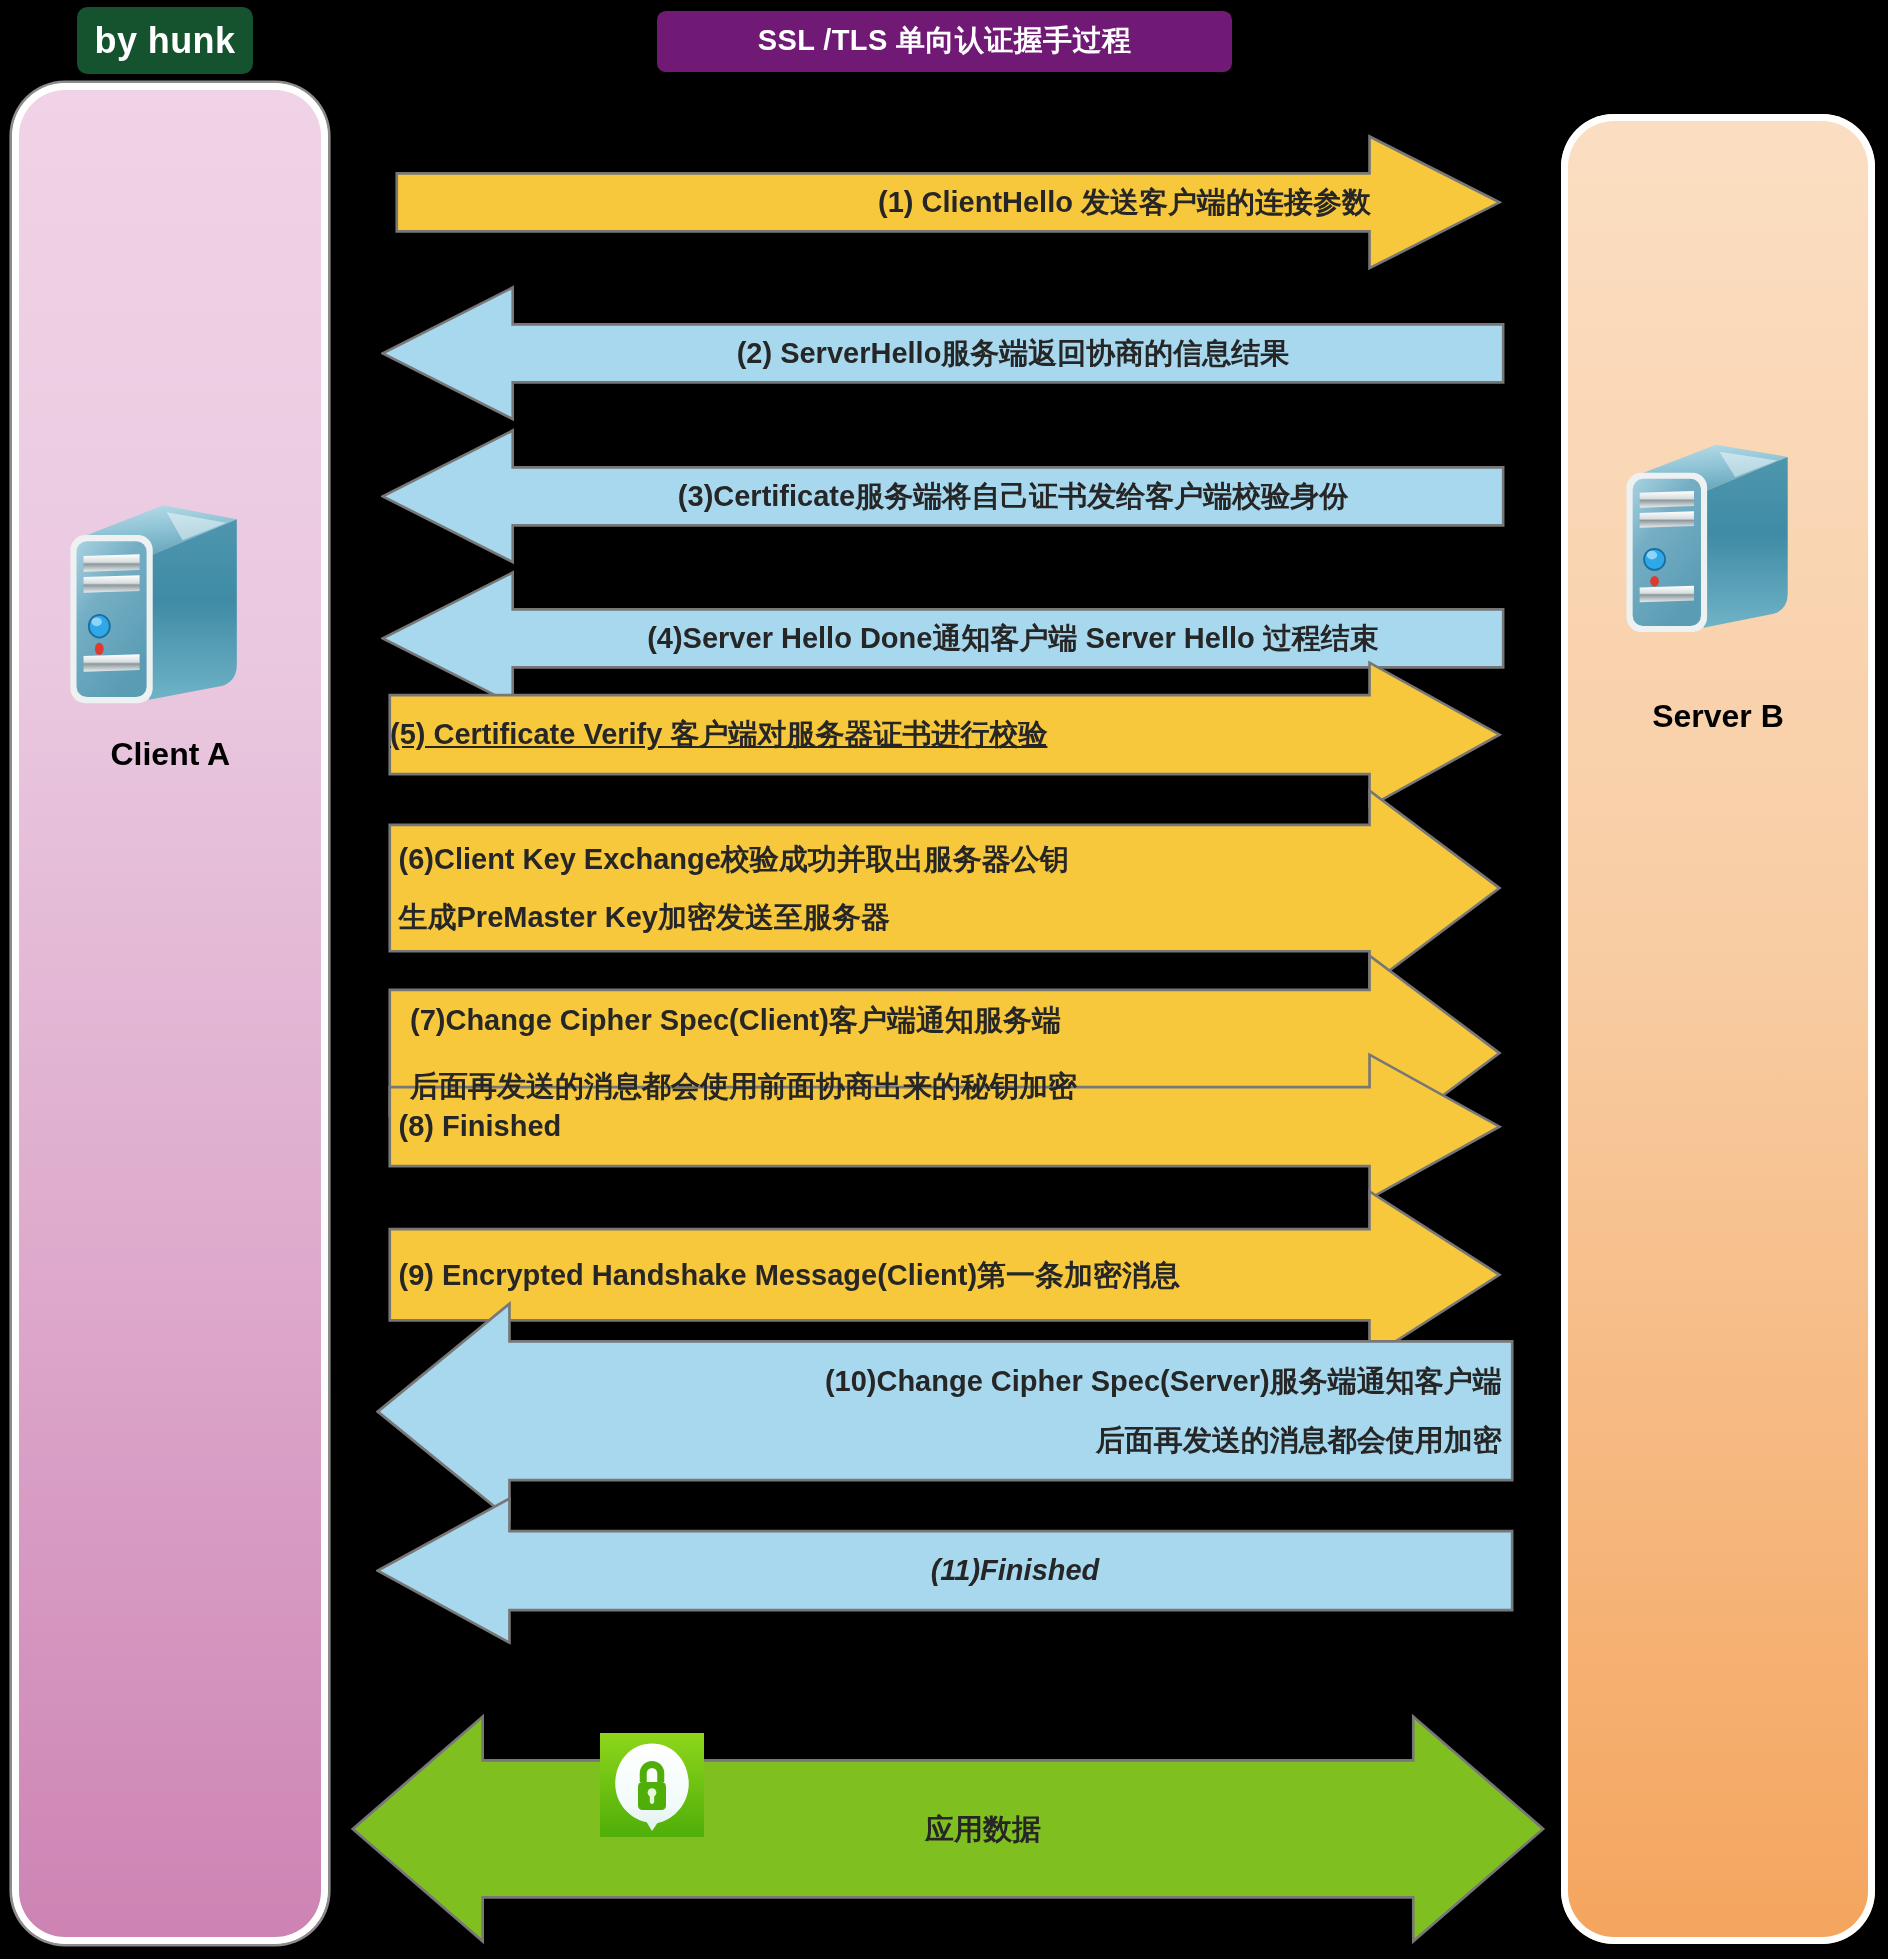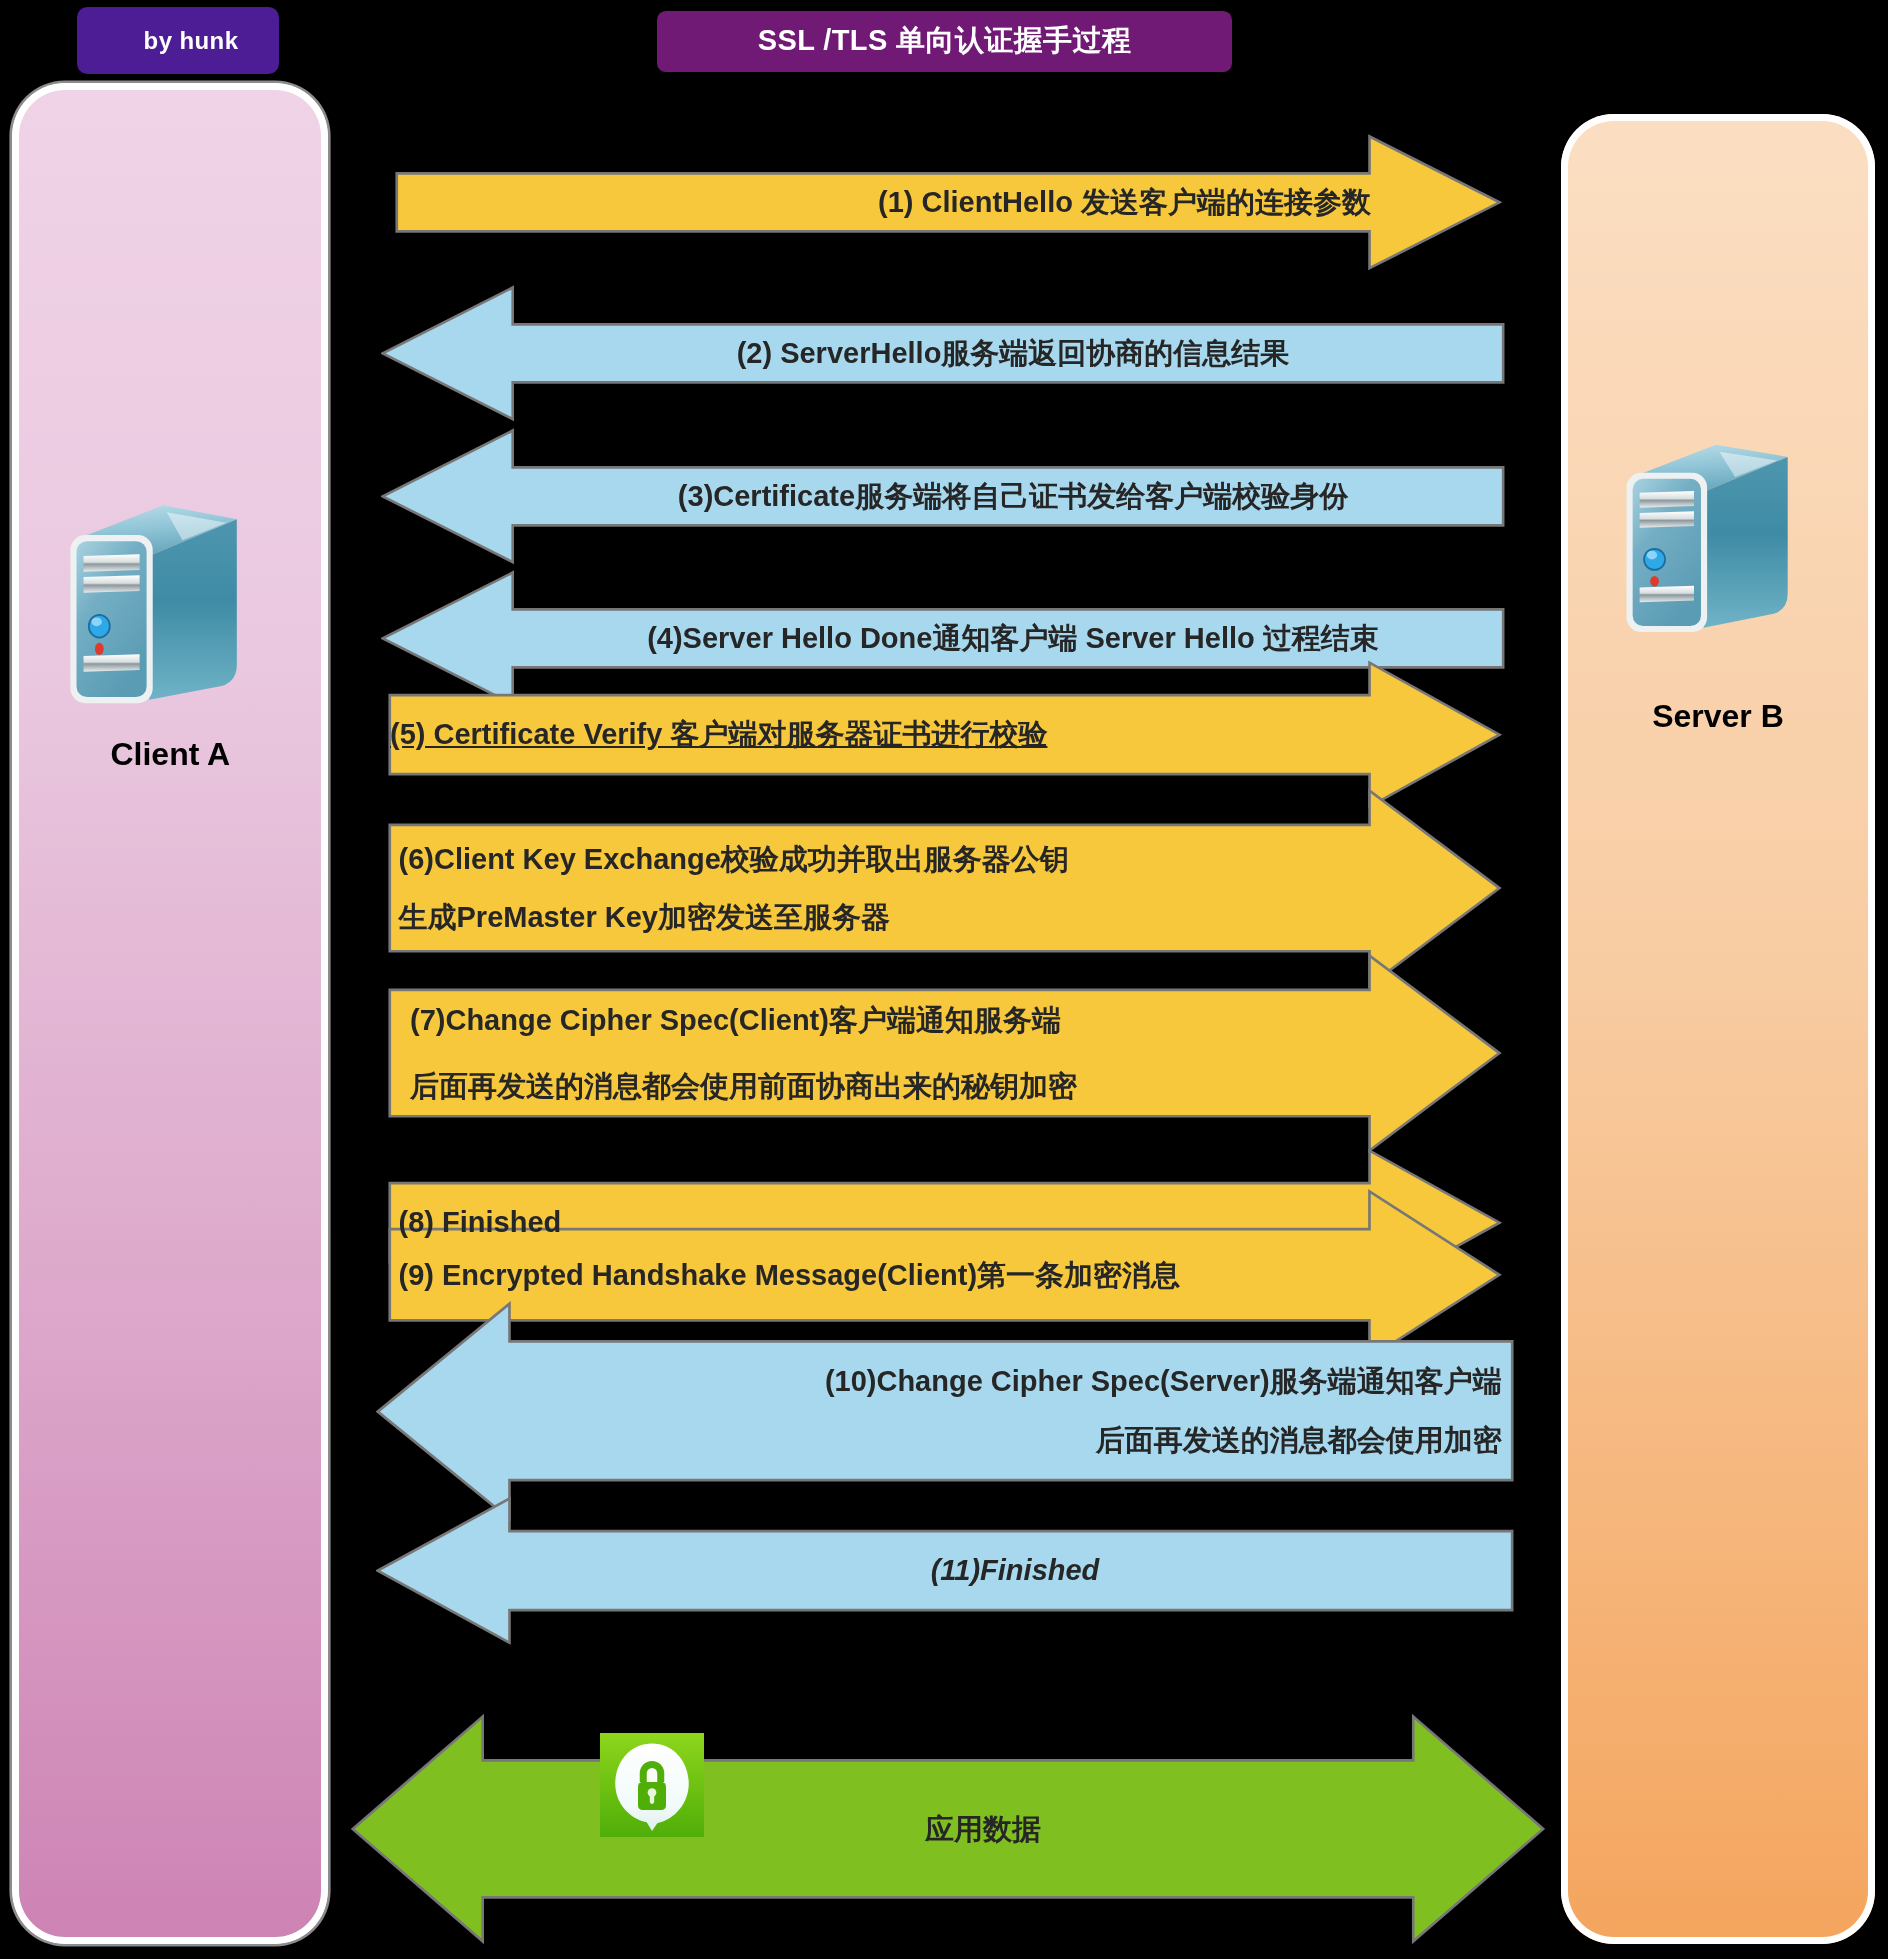--- a/index.html
+++ b/index.html
@@ -10,22 +10,22 @@
   .panel{position:absolute;border-radius:53px;}
   #client-panel{left:12.3px;top:83px;width:316px;height:1861px;
       background:linear-gradient(180deg,#f0d3e6 0%,#eac9e0 30%,#dda8cb 65%,#cd83b4 100%);
       box-shadow:0 0 0 7px #ffffff inset, 0 0 0 2.6px rgba(255,255,255,.55);}
   #server-panel{left:1561px;top:114px;width:314px;height:1830px;
       background:linear-gradient(180deg,#fbdec2 0%,#f8cda4 45%,#f4a55e 100%);
       box-shadow:0 0 0 7px #ffffff inset;}
 
   
   #by-hunk{position:absolute;left:77px;top:7px;width:176px;height:67px;border-radius:10.5px;
-     background:#4c1d95;color:#fff;font-size:24px;font-weight:bold;
-     display:flex;align-items:center;justify-content:center;letter-spacing:0.4px;padding-left:26px;}
+     background:#14532d;color:#fff;font-size:36px;font-weight:bold;
+     display:flex;align-items:center;justify-content:center;letter-spacing:0.4px;}
   #title-box{position:absolute;left:657px;top:10.5px;width:575px;height:61px;border-radius:8.8px;
      background:#701a75;color:#fff;font-size:29px;font-weight:bold;
      display:flex;align-items:center;justify-content:center;letter-spacing:0.4px;}
 
   
   .computer{position:absolute;}
   .node-label{position:absolute;width:100%;text-align:center;font-size:32px;font-weight:bold;color:#000;}
 
   
   .arrow{position:absolute;display:flex;align-items:center;box-sizing:border-box;}
@@ -168,21 +168,21 @@
   <div class="arrow a-right" style="left:388px;top:953px;width:1115px;height:200px;">
     <svg class="shape" viewBox="0 0 1270 228" preserveAspectRatio="none">
       <path d="M2 42 L1118 42 L1118 3 L1266 114 L1118 225 L1118 186 L2 186 Z" class="c-yellow stroke"></path>
     </svg>
     <div class="txt" style="text-align:left;padding-left:22px;">
       <span class="l2">(7)Change Cipher Spec(Client)客户端通知服务端</span>
       <span class="l2" style="margin-top:24px;">后面再发送的消息都会使用前面协商出来的秘钥加密</span>
     </div>
   </div>
 
-  <div class="arrow a-right" style="left:388px;top:1148px;width:1115px;height:149px;justify-content:center;">
+  <div class="arrow a-right" style="left:388px;top:1052px;width:1115px;height:149px;justify-content:center;">
     <svg class="shape" viewBox="0 0 1270 170" preserveAspectRatio="none">
       <path d="M2 40 L1118 40 L1118 3 L1266 85 L1118 167 L1118 130 L2 130 Z" class="c-yellow stroke"></path>
     </svg>
     <div class="txt" style="text-align:left;padding-left:10.5px;">(8) Finished</div>
   </div>
 
   <div class="arrow a-right" style="left:388px;top:1187px;width:1115px;height:176px;">
     <svg class="shape" viewBox="0 0 1270 200" preserveAspectRatio="none">
       <path d="M2 48 L1118 48 L1118 5 L1266 100 L1118 195 L1118 152 L2 152 Z" class="c-yellow stroke"></path>
     </svg>

